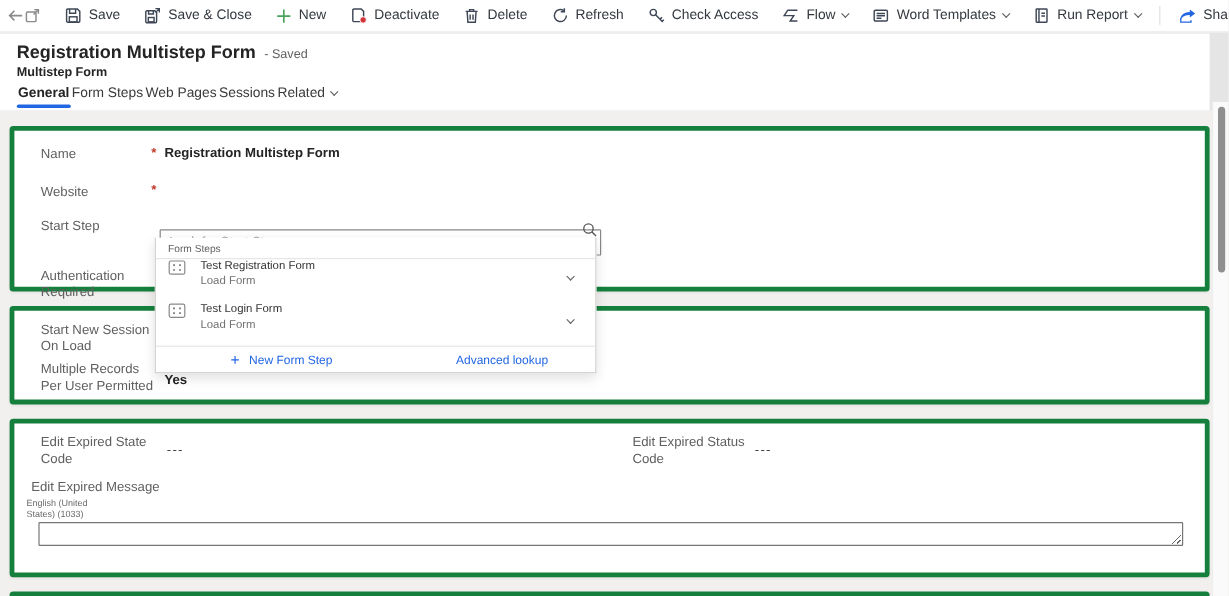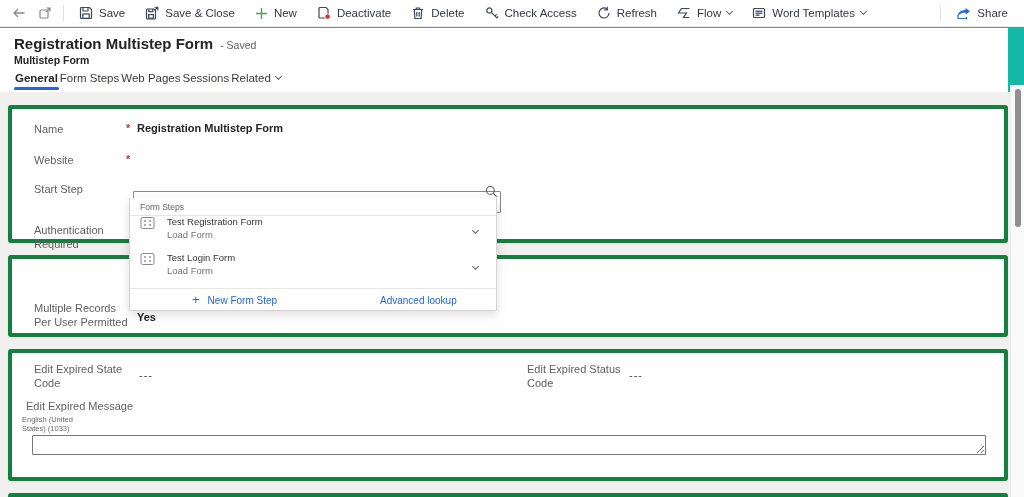--- a/index.html
+++ b/index.html
@@ -1,18 +1,18 @@
 <!DOCTYPE html>
 <html><head>
 <meta charset="utf-8">
 <style>
   * { margin:0; padding:0; box-sizing:border-box; }
   html,body { width:1024px; height:497px; overflow:hidden; }
   body { font-family:"Liberation Sans","DejaVu Sans",sans-serif; background:#fff; color:#242424; }
-  .root { position:relative; width:1024px; height:497px; background:#14b8a6; overflow:hidden; }
+  .root { position:relative; width:1024px; height:497px; background:#e5e5e5; overflow:hidden; }
 
   
   .toolbar { position:absolute; top:0; left:0; right:0; height:27px; background:#fff;
              border-bottom:1px solid #ececec; display:flex; align-items:center; padding:0 6px; z-index:40; }
   .tb-iconbtn { width:26px; height:22px; display:flex; align-items:center; justify-content:center;
                 background:none; border:none; cursor:pointer; color:#7a7a7a; }
   .tb-divider { width:1px; height:16px; background:#e1e1e1; margin:0 5px; }
   .tb-btn { display:flex; align-items:center; gap:6px; background:none; border:none; cursor:pointer;
             height:27px; padding:0 10px; font-family:inherit; font-size:11.5px; color:#33383e; white-space:nowrap; }
   .tb-btn .ic { display:flex; align-items:center; }
@@ -156,58 +156,68 @@
         <svg width="14" height="14" viewBox="0 0 14 14" fill="none" stroke="#3e4756" stroke-width="1.2">
             <path d="M2 3.5h10M5.3 3.5V2h3.4v1.5M3.3 3.5l.6 9h6.2l.6-9M5.8 6v4.5M8.2 6v4.5"></path>
           </svg>
       </span>
       <span>Delete</span>
     </button>
 
     <button class="tb-btn">
       <span class="ic">
         <svg width="14" height="14" viewBox="0 0 14 14" fill="none" stroke="#3e4756" stroke-width="1.2">
+            <path d="M12 7A5 5 0 1 1 9.9 2.9"></path>
+            <path d="M10.3 0.8v3h-3"></path>
+          </svg>
+      </span>
+      <span>Refresh</span>
+    </button>
+
+    <button class="tb-btn">
+      <span class="ic">
+        <svg width="14" height="14" viewBox="0 0 14 14" fill="none" stroke="#3e4756" stroke-width="1.2">
             <circle cx="4.4" cy="4.4" r="2.6"></circle>
             <path d="M6.3 6.3l6 6M10 10l1.7-1.7M11.8 11.8l1.4-1.4"></path>
           </svg>
       </span>
       <span>Check Access</span>
     </button>
 
     <button class="tb-btn">
       <span class="ic">
         <svg width="14" height="14" viewBox="0 0 14 14" fill="none" stroke="#3e4756" stroke-width="1.2">
-            <path d="M12 7A5 5 0 1 1 9.9 2.9"></path>
-            <path d="M10.3 0.8v3h-3"></path>
-          </svg>
-      </span>
-      <span>Refresh</span>
-    </button>
-
-    <button class="tb-btn">
-      <span class="ic">
-        <svg width="14" height="14" viewBox="0 0 14 14" fill="none" stroke="#3e4756" stroke-width="1.2">
             <path d="M12.5 2.5h-8L1.5 7h8l-3 4.5h6"></path>
           </svg>
       </span>
       <span>Flow</span>
       <span class="chev"></span>
     </button>
 
     <button class="tb-btn">
       <span class="ic">
         <svg width="14" height="14" viewBox="0 0 14 14" fill="none" stroke="#3e4756" stroke-width="1.2">
             <rect x="1.5" y="2.5" width="11" height="9" rx="1"></rect>
             <path d="M3.5 5.2h7M3.5 7.2h7M3.5 9.2h4"></path>
           </svg>
       </span>
       <span>Word Templates</span>
       <span class="chev"></span>
     </button>
 
+    <button class="tb-btn">
+      <span class="ic">
+        <svg width="14" height="14" viewBox="0 0 14 14" fill="none" stroke="#3e4756" stroke-width="1.2">
+            <rect x="2.5" y="1.5" width="9" height="11" rx="0.5"></rect>
+            <path d="M4.8 1.5v11M6.8 5h3M6.8 7.3h3"></path>
+          </svg>
+      </span>
+      <span>Run Report</span>
+      <span class="chev"></span>
+    </button>
 
     <div class="tb-right">
       <div class="tb-divider"></div>
       <button class="tb-btn">
         <span class="ic">
           <svg width="15" height="13" viewBox="0 0 15 13" fill="none">
               <path d="M9.5 1l4.5 3.2L9.5 7.5V5.4C5.5 5.4 3 7 1.5 9.6 2 5.3 5 3.2 9.5 3.1z" fill="#2266e3"></path>
               <path d="M2 8v3.5h8.5V9.8" stroke="#2266e3" stroke-width="1.1"></path>
             </svg>
         </span>
@@ -251,20 +261,21 @@
         <svg width="13" height="13" viewBox="0 0 13 13" fill="none" stroke="#555" stroke-width="1.1">
             <circle cx="5.4" cy="5.4" r="3.9"></circle>
             <path d="M8.3 8.3l3.4 3.4"></path>
           </svg>
       </span>
 
       <div class="f-label" style="top:114px">Authentication Required</div>
     </div>
 
     <div class="card card2">
+      <div class="f-label" style="top:9px">Start New Session On Load</div>
       <div class="f-label" style="top:42px">Multiple Records Per User Permitted</div>
       <div class="f-value" style="top:52px">Yes</div>
     </div>
 
     <div class="card card3">
       <div class="f-label" style="top:9px">Edit Expired State Code</div>
       <div class="f-dash" style="top:16px;left:127px">---</div>
 
       <div class="f-label" style="top:9px;left:515px">Edit Expired Status Code</div>
       <div class="f-dash" style="top:16px;left:617px">---</div>

